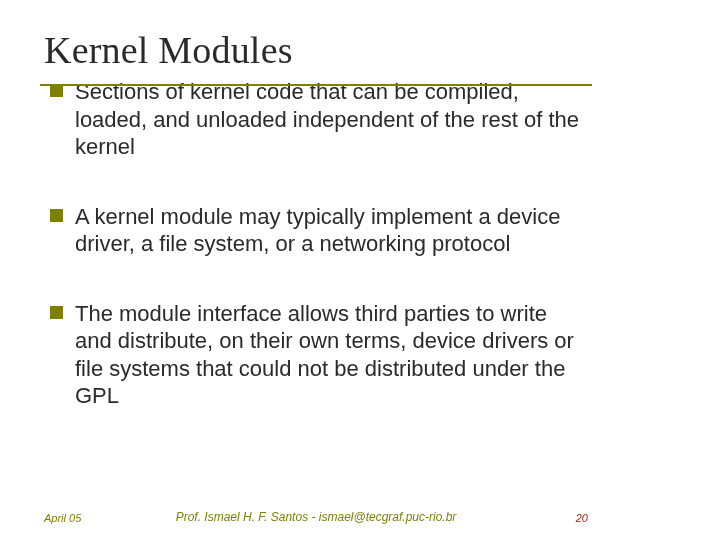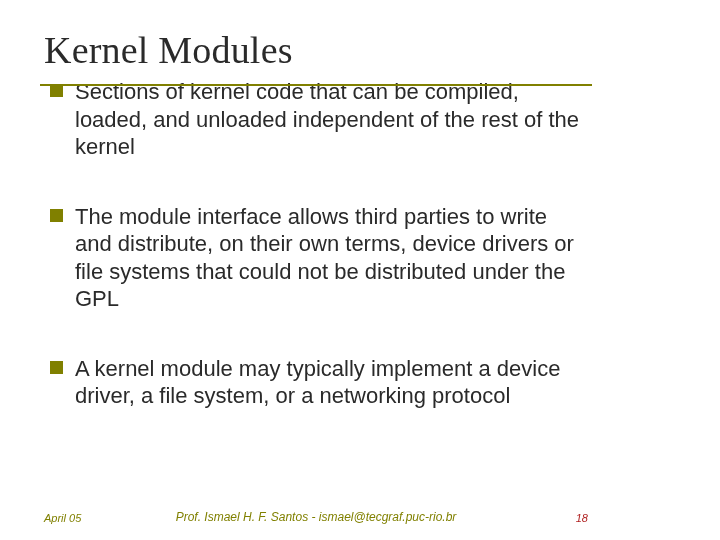--- a/index.html
+++ b/index.html
@@ -91,28 +91,28 @@
 
   <div class="content">
 
     <div class="bullet">
       <div class="bullet-marker"></div>
       <div class="bullet-text">Sections of kernel code that can be compiled, loaded, and unloaded independent of the rest of the kernel</div>
     </div>
 
     <div class="bullet">
       <div class="bullet-marker"></div>
-      <div class="bullet-text">The module interface allows third parties to write and distribute, on their own terms, device drivers or file systems that could not be distributed under the GPL</div>
+      <div class="bullet-text">A kernel module may typically implement a device driver, a file system, or a networking protocol</div>
     </div>
 
     <div class="bullet">
       <div class="bullet-marker"></div>
-      <div class="bullet-text">A kernel module may typically implement a device driver, a file system, or a networking protocol</div>
+      <div class="bullet-text">The module interface allows third parties to write and distribute, on their own terms, device drivers or file systems that could not be distributed under the GPL</div>
     </div>
 
   </div>
 
   <div class="footer">
     <span class="footer-left">April 05</span>
     <span class="footer-center">Prof. Ismael H. F. Santos - ismael@tecgraf.puc-rio.br</span>
-    <span class="footer-right">18</span>
+    <span class="footer-right">20</span>
   </div>
 </div>
 
 </body></html>

